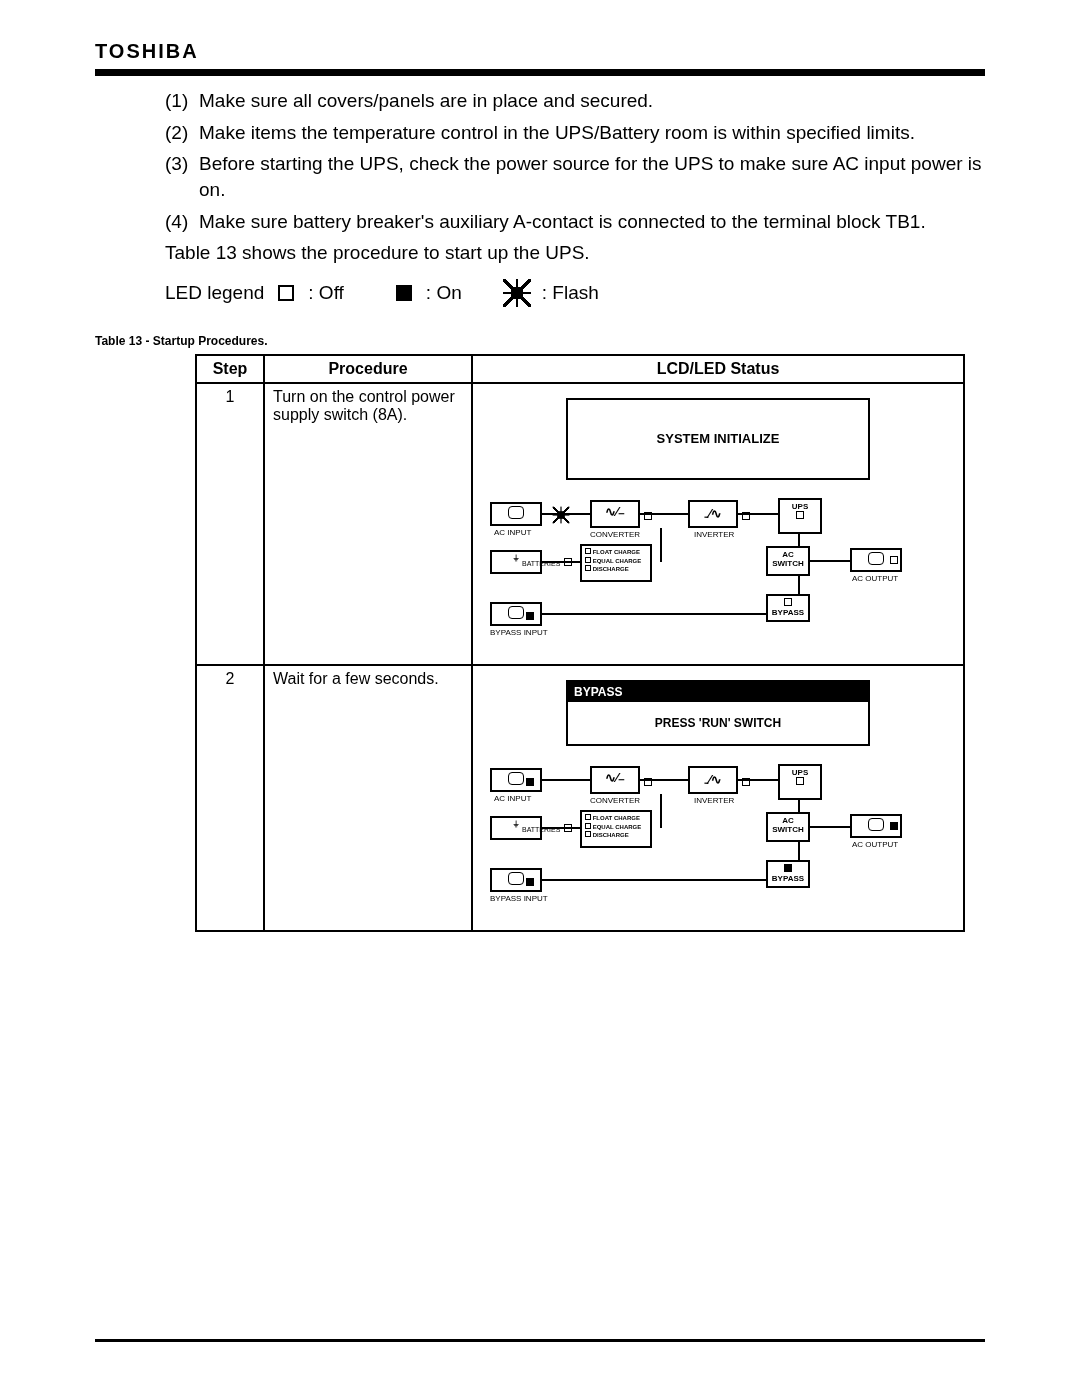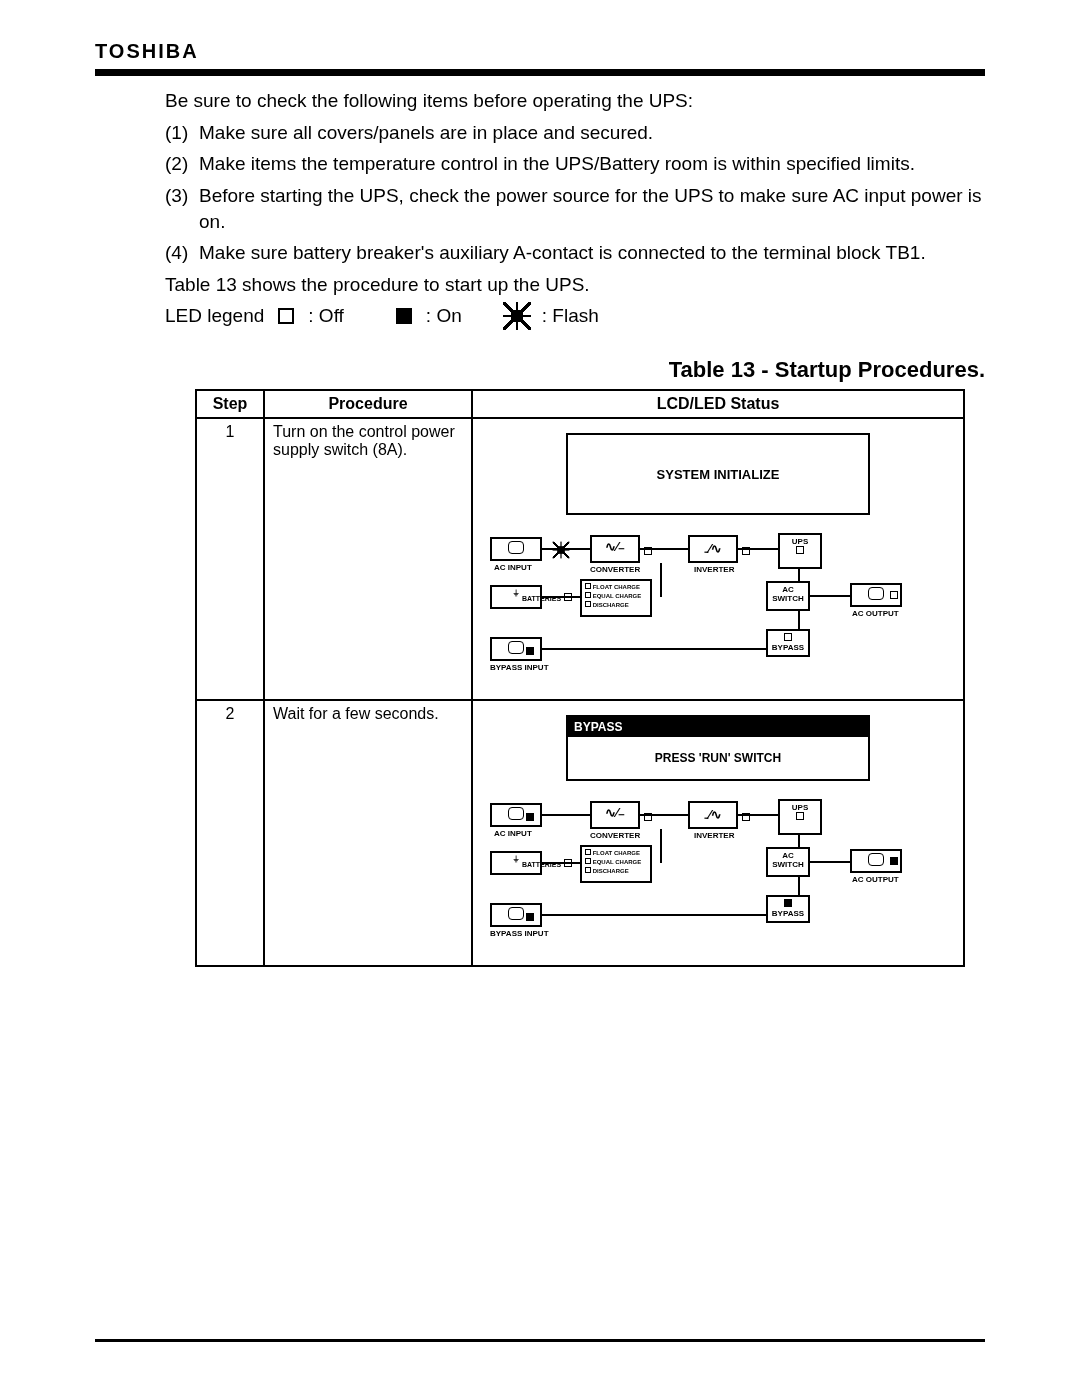--- a/index.html
+++ b/index.html
@@ -18,71 +18,70 @@
   .sq{display:inline-block;width:12px;height:12px;border:2px solid #000;margin:0 4px;vertical-align:middle}
   .sq.filled{background:#000}
   .flash-ico{display:inline-block;width:22px;height:22px;position:relative;margin:0 4px;vertical-align:middle}
   .flash-ico::before{content:"";position:absolute;inset:5px;border:2px solid #000;background:#000}
   .flash-ico::after{content:"";position:absolute;inset:-3px;background:
     linear-gradient(#000,#000) center/2px 100% no-repeat,
     linear-gradient(#000,#000) center/100% 2px no-repeat,
     linear-gradient(45deg,transparent 45%,#000 45%,#000 55%,transparent 55%),
     linear-gradient(-45deg,transparent 45%,#000 45%,#000 55%,transparent 55%);
     pointer-events:none}
-  .tblcap{text-align:right;font-weight:bold;font-size:22px;margin:30px 0 6px 0}
+  .tblcap{text-align:left;font-weight:bold;font-size:12px;margin:30px 0 6px 0}
   table.proc{width:770px;margin:0 0 0 100px;border-collapse:collapse;font-size:16px}
   table.proc th,table.proc td{border:2px solid #000;padding:4px 8px;vertical-align:top}
   table.proc th{font-weight:bold;text-align:center}
   table.proc td.step{text-align:center;width:50px}
   table.proc td.procd{width:190px}
   table.proc td.lcd{padding:10px 17px}
   .lcdbox{border:2px solid #000;width:300px;height:78px;margin:4px auto 14px auto;display:flex;align-items:center;justify-content:center;font-weight:bold;font-size:13px}
   .lcdbox2{border:2px solid #000;width:300px;margin:4px auto 14px auto;font-weight:bold;font-size:12px}
   .lcdbox2 .bar{background:#000;color:#fff;padding:3px 6px}
   .lcdbox2 .msg{padding:14px 0;text-align:center}
   .bd{position:relative;height:160px;font-size:8px;font-weight:bold}
   .blk{position:absolute;border:2px solid #000;text-align:center;box-sizing:border-box;padding:2px 3px;background:#fff}
-  .lbl{position:absolute;font-size:8px;font-weight:bold}
+  .lbl{position:absolute;font-size:8px;font-weight:normal}
   .led{position:absolute;width:8px;height:8px;border:1.5px solid #000;box-sizing:border-box}
   .led.on{background:#000}
   .ln{position:absolute;background:#000}
   .pill{border:1.5px solid #000;border-radius:4px;display:inline-block;width:14px;height:11px}
   .botrule{position:absolute;left:95px;right:95px;bottom:55px;height:3px;background:#000}
   .pgnum{position:absolute;left:0;right:0;bottom:22px;text-align:center;font-size:20px}
 </style>
 </head>
 <body>
 
 <div class="page">
 
   <div class="brand">TOSHIBA</div>
   <div class="rule"></div>
 
-  <div class="bodytxt indent">Be sure to check the following items before operating the UPS:</div>
   <div class="bodytxt indent">
     <div class="item">
         <div class="n">(1)</div>
         <div class="t">Make sure all covers/panels are in place and secured.</div>
       </div>
     <div class="item">
         <div class="n">(2)</div>
         <div class="t">Make items the temperature control in the UPS/Battery room is within specified limits.</div>
       </div>
     <div class="item">
         <div class="n">(3)</div>
         <div class="t">Before starting the UPS, check the power source for the UPS to make sure AC input power is on.</div>
       </div>
     <div class="item">
         <div class="n">(4)</div>
         <div class="t">Make sure battery breaker's auxiliary A-contact is connected to the terminal block TB1.</div>
       </div>
   </div>
 
   <div class="bodytxt indent">Table 13 shows the procedure to start up the UPS.</div>
-  <div class="legend-row" style="margin-top:8px">
+  <div class="legend-row" style="margin-top:16px">
     <span>LED legend</span>
     <span class="sq"></span>
     <span>: Off</span>
     <span style="width:28px"></span>
     <span class="sq filled"></span>
     <span>: On</span>
     <span style="width:20px"></span>
     <span class="flash-ico"></span>
     <span>: Flash</span>
   </div>

